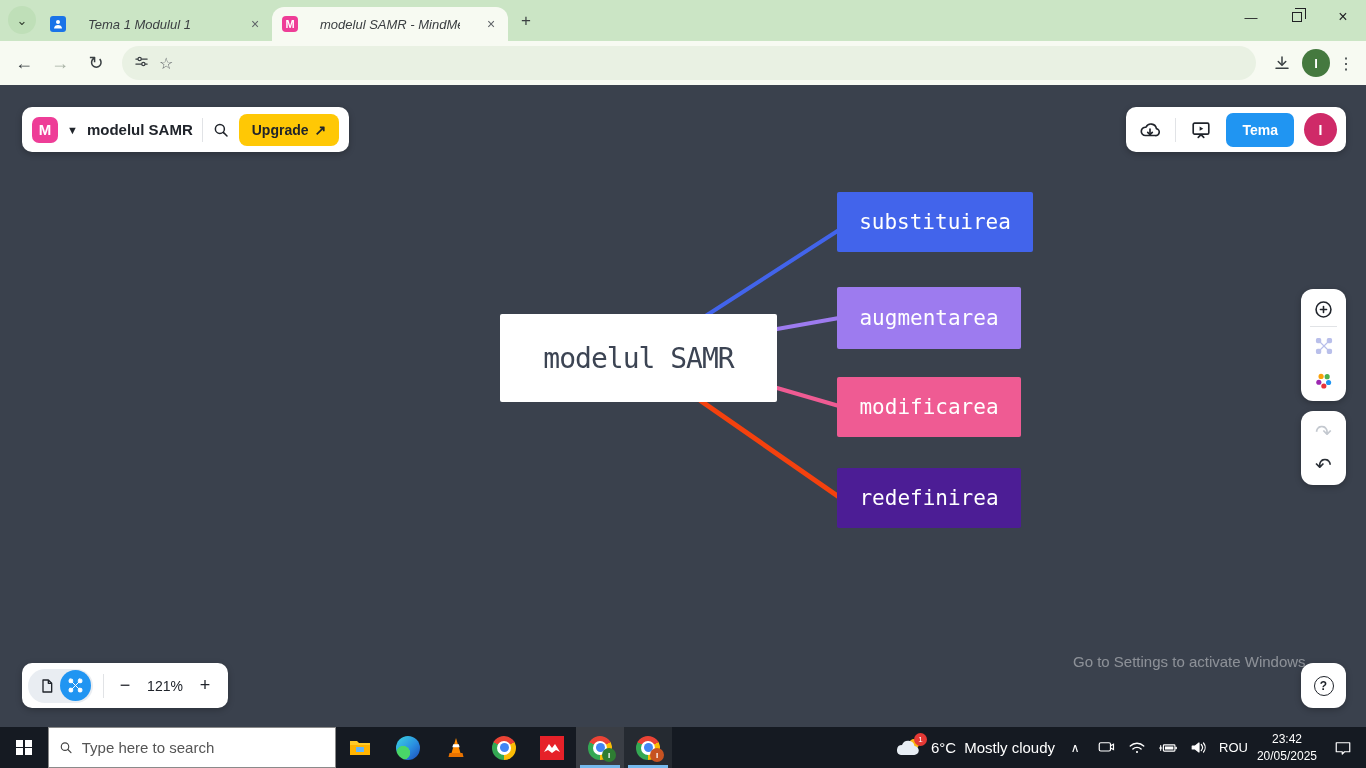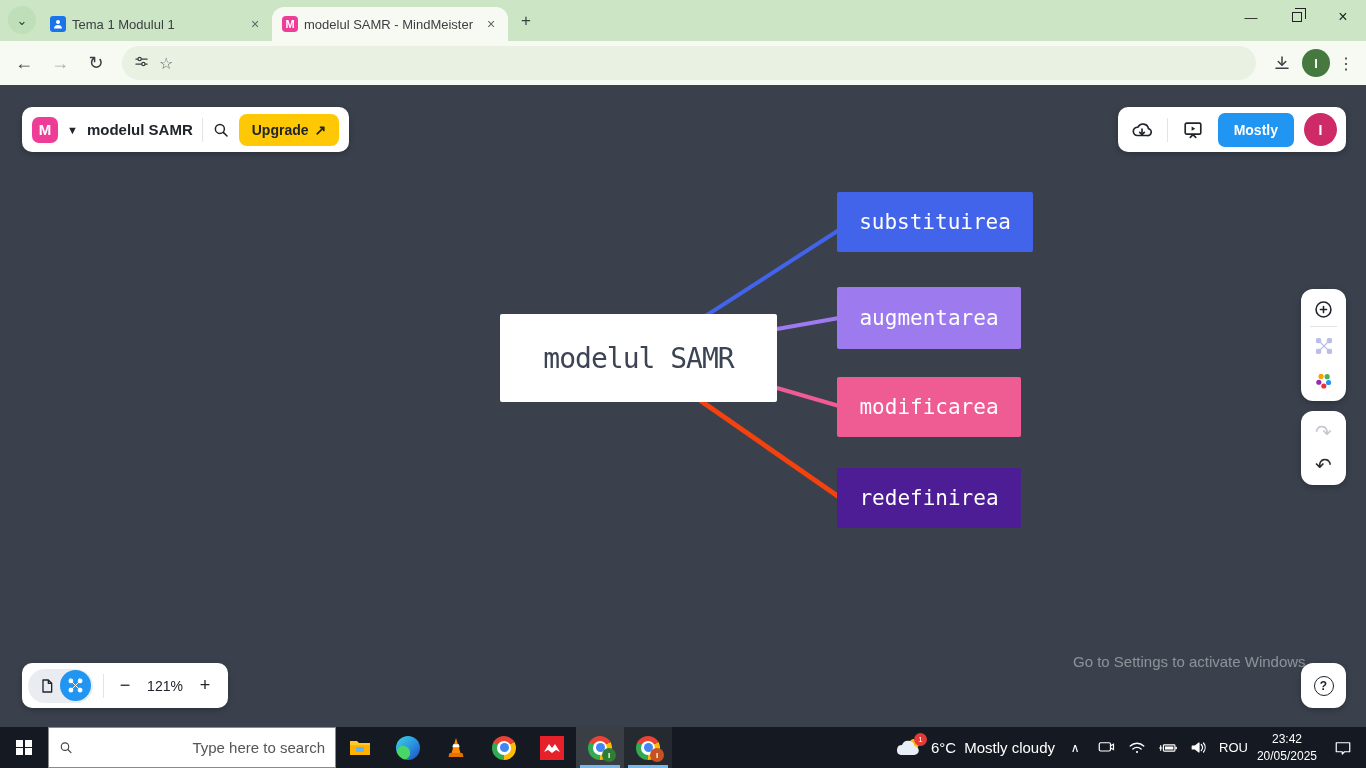--- a/index.html
+++ b/index.html
@@ -5,21 +5,21 @@
   * { margin:0; padding:0; box-sizing:border-box; }
   html,body { width:1366px; height:768px; overflow:hidden; font-family:"Liberation Sans", sans-serif; }
 
   
   .tabstrip { height:41px; background:#cbe5c5; display:flex; align-items:flex-end; position:relative; }
   .tab-search { width:28px; height:28px; border-radius:50%; background:#bfdfb8; margin:6px 4px 7px 8px;
     display:flex; align-items:center; justify-content:center; color:#2f3b2d; font-size:13px; cursor:pointer; }
   .tab { height:34px; display:flex; align-items:center; padding:0 8px 0 10px; font-size:13px; color:#3c4043; }
   .tab.inactive { width:232px; }
   .tab.active { width:236px; background:#f7faf2; border-radius:12px 12px 0 0; }
-  .tab .title { flex:1; white-space:nowrap; overflow:hidden; margin:0 6px; }
+  .tab .title { flex:1; white-space:nowrap; overflow:hidden; margin:0 22px;font-style:italic; }
   .tab .close { width:18px; height:18px; display:flex; align-items:center; justify-content:center;
     border-radius:50%; color:#5f6368; font-size:14px; cursor:pointer; }
   .favicon { width:16px; height:16px; border-radius:3px; flex:0 0 16px; display:flex; align-items:center; justify-content:center; }
   .favicon.person { background:#1a73e8; }
   .favicon.mm { background:#ee3d97; color:#fff; font-size:11px; font-weight:bold; border-radius:4px; }
   .newtab { width:28px; height:28px; margin:0 0 6px 4px; display:flex; align-items:center; justify-content:center;
     color:#3c4043; font-size:17px; cursor:pointer; }
   .win-controls { position:absolute; right:0; top:0; height:34px; display:flex; }
   .win-btn { width:46px; height:34px; display:flex; align-items:center; justify-content:center; color:#202124; font-size:13px; cursor:pointer; }
   .restore-box { width:10px; height:10px; border:1.2px solid #202124; position:relative; }
@@ -86,21 +86,21 @@
   .help-q { width:20px; height:20px; border:1.6px solid #20242b; border-radius:50%; color:#20242b; font-size:12px;
     font-weight:bold; display:flex; align-items:center; justify-content:center; }
 
   
   .taskbar { height:41px; background:#151a22; display:flex; align-items:stretch; color:#fff; }
   .tb-start { width:48px; display:flex; align-items:center; justify-content:center; cursor:pointer; }
   .win-logo { display:grid; grid-template-columns:7px 7px; grid-template-rows:7px 7px; gap:1.5px; }
   .win-logo span { background:#fff; }
   .tb-search { width:288px; background:#ffffff; border:1px solid #8a8a8a; display:flex; align-items:center; padding:0 10px; gap:9px; }
   .tb-search input { border:none; outline:none; background:transparent; font-size:15px; color:#a16207;
-    font-family:"Liberation Sans", sans-serif; width:100%;text-align:right; }
+    font-family:"Liberation Sans", sans-serif; width:100%; }
   .tb-search input::placeholder { color:#555; opacity:1; }
   .tb-app { width:48px; display:flex; align-items:center; justify-content:center; position:relative; cursor:pointer; }
   .tb-app.active1 { background:rgba(255,255,255,.16); }
   .tb-app.active2 { background:rgba(255,255,255,.07); }
   .tb-app .underline { position:absolute; bottom:0; left:4px; right:4px; height:3px; background:#76b9ed; }
   .chrome-badge { position:absolute; width:14px; height:14px; border-radius:50%; right:8px; bottom:6px;
     display:flex; align-items:center; justify-content:center; font-size:8px; font-weight:bold; color:#fff; }
   .tray { margin-left:auto; display:flex; align-items:center; gap:9px; padding-right:6px; }
   .weather { display:flex; align-items:center; gap:8px; cursor:pointer; }
   .weather-icon { position:relative; width:26px; height:24px; }
@@ -207,21 +207,21 @@
       </svg>
     </span>
     <span class="vdiv"></span>
     <span class="icon-btn" style="width:30px;">
       <svg width="22" height="22" viewBox="0 0 24 24" fill="none" stroke="#20242b" stroke-width="1.8" stroke-linecap="round" stroke-linejoin="round">
         <rect x="3.5" y="4.5" width="17" height="12" rx="1.5"></rect>
         <path d="M10.5 8.2l4 2.3-4 2.3z" fill="#20242b" stroke="none"></path>
         <path d="M9 20l3-3 3 3"></path>
       </svg>
     </span>
-    <button class="share-btn">Mostly</button>
+    <button class="share-btn">Tema</button>
     <span class="mm-avatar">I</span>
   </div>
 
   <div class="mm-node root" style="left: 500px; top: 229px; width: 277px; height: 88px; background: rgb(255, 255, 255);">
     <span>modelul SAMR</span>
   </div>
   <div class="mm-node child" style="left: 837px; top: 107px; width: 196px; height: 60px; background: rgb(66, 100, 235);">
     <span>substituirea</span>
   </div>
   <div class="mm-node child" style="left: 837px; top: 202px; width: 184px; height: 62px; background: rgb(157, 123, 239);">

